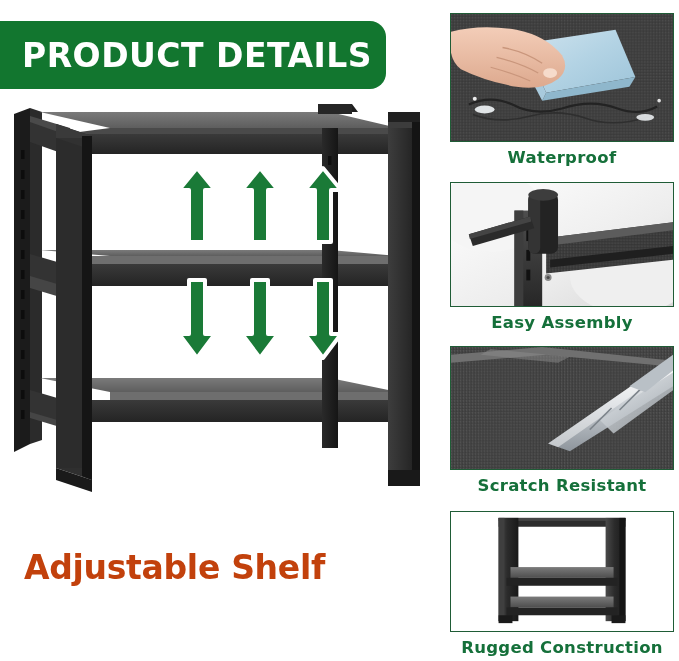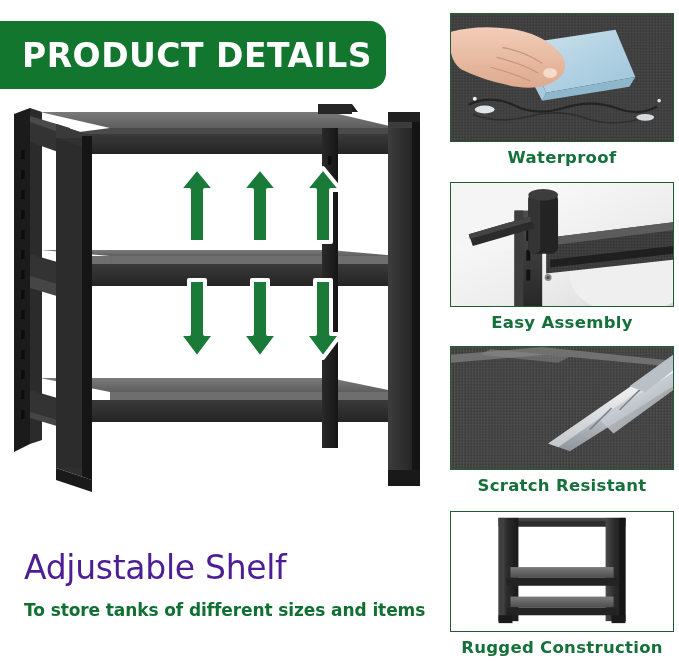--- a/index.html
+++ b/index.html
@@ -43,23 +43,23 @@
     left: 0; top: 72px;
     width: 440px; height: 470px;
   }
   #hero svg { display: block; width: 100%; height: 100%; }
 
   
   #hero-heading {
     position: absolute;
     left: 24px; top: 548px;
     width: 400px;
-    color: #4c1d95;
+    color: #c2410c;
     font-size: 33px;
-    font-weight: normal;
+    font-weight: bold;
     letter-spacing: -0.3px;
     font-family: "DejaVu Sans", sans-serif;
   }
   #hero-sub {
     position: absolute;
     left: 24px; top: 600px;
     width: 410px;
     color: #0f7032;
     font-size: 17px;
     font-weight: bold;
@@ -247,21 +247,20 @@
           <g>
             <path d="M121 208 L121 262 L111 262 L129 286 L147 262 L137 262 L137 208 Z" transform="translate(194,0)" fill="#1a7a37" stroke="#ffffff" stroke-width="4" stroke-linejoin="round"></path>
           </g>
         </g>
 
       </g>
     </svg>
   </div>
 
   <div id="hero-heading">Adjustable Shelf</div>
-  <div id="hero-sub">To store tanks of different sizes and items</div>
 
   <div id="features">
 
     <div class="feature" id="feature-0">
       <div class="feature-frame">
         <svg viewBox="0 0 224 129" preserveAspectRatio="none">
           <defs>
             <linearGradient id="wpSurf" x1="0" y1="0" x2="0" y2="1">
               <stop offset="0%" stop-color="#4a4a4a"></stop>
               <stop offset="100%" stop-color="#3a3a3a"></stop>

